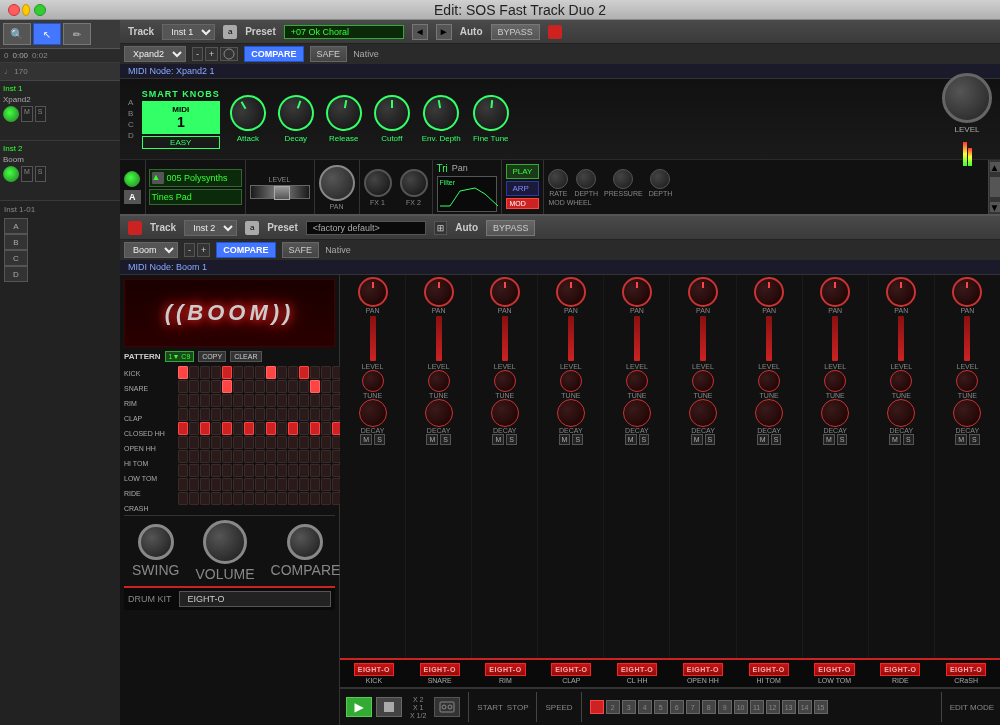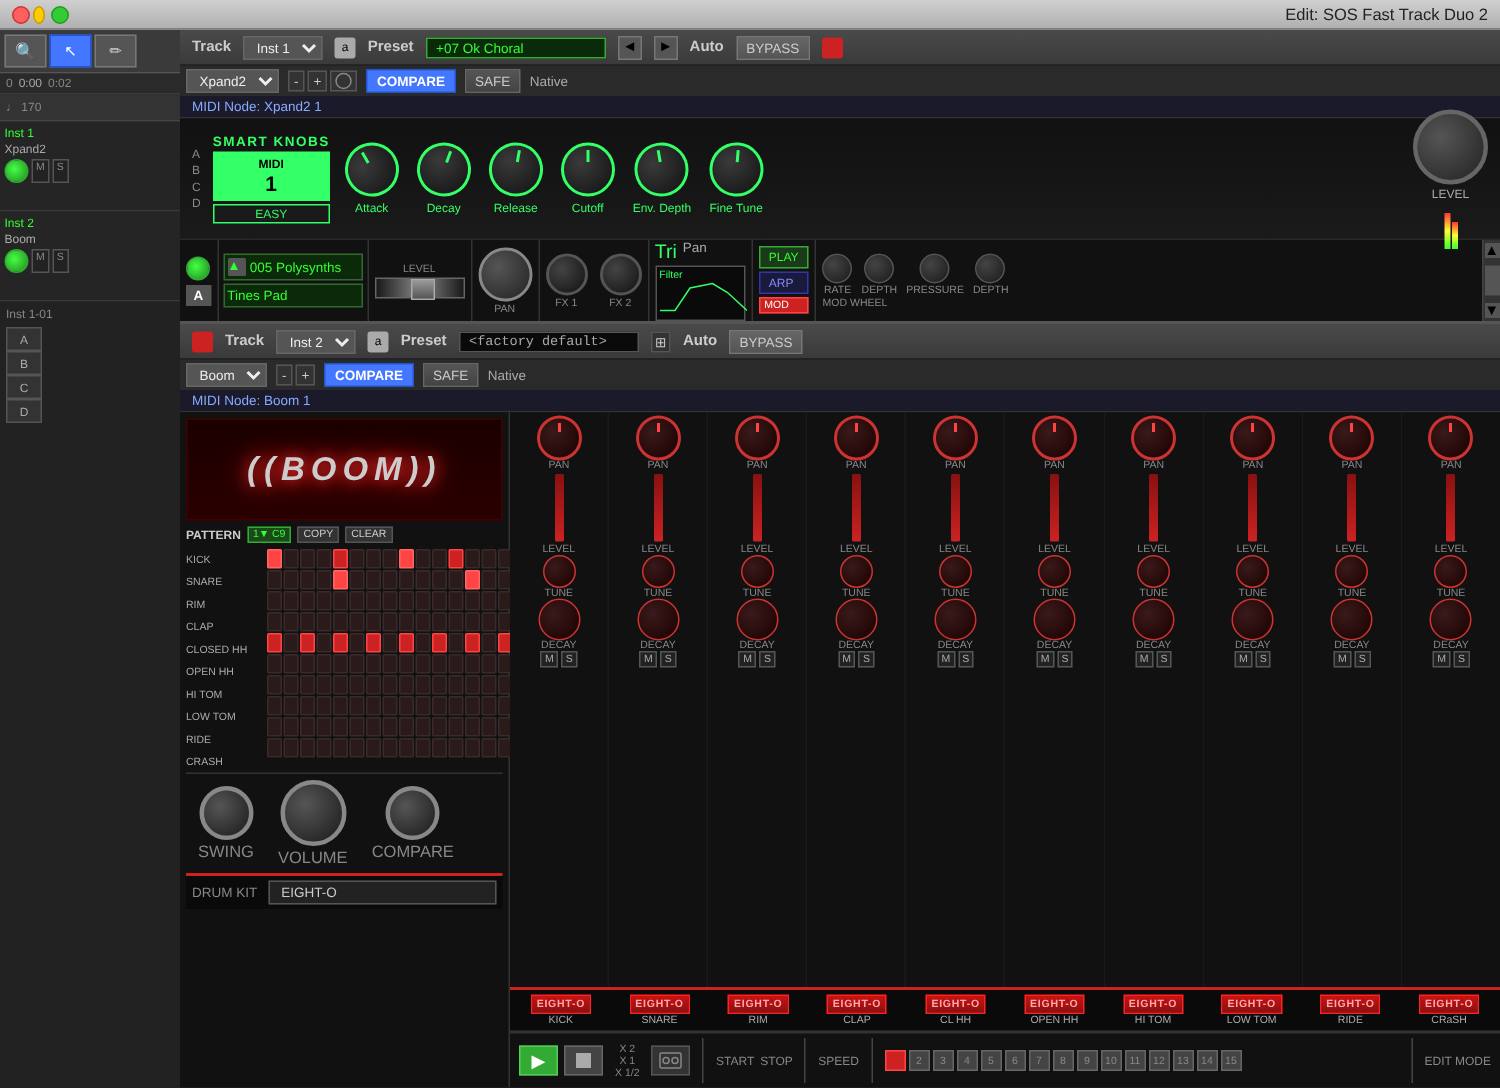--- a/index.html
+++ b/index.html
@@ -8,24 +8,24 @@
     
     .title-bar {
       background: linear-gradient(to bottom, #d0d0d0, #b0b0b0);
       height: 20px;
       display: flex;
       align-items: center;
       padding: 0 8px;
       border-bottom: 1px solid #888;
     }
     .title-bar-text {
-      font-size: 11px;
+      font-size: 14px;
       color: #222;
       flex: 1;
-      text-align: right;
+      text-align: center;
     }
     .title-close {
       width: 12px; height: 12px;
       background: #ff5f5f;
       border-radius: 50%;
       border: 1px solid #cc3333;
       cursor: pointer;
     }
 
     
@@ -300,21 +300,21 @@
 
     .boom-knob-item {
       display: flex;
       flex-direction: column;
       align-items: center;
       gap: 2px;
     }
 
     .boom-knob-label {
       color: #888;
-      font-size: 11px;
+      font-size: 14px;
     }
 
     
     .boom-channels {
       flex: 1;
       display: flex;
       flex-direction: column;
     }
 
     .channel-strip {
@@ -728,21 +728,21 @@
             <div style="color:#888;font-size:7px;">FX 1</div>
           </div>
           <div style="display:flex;flex-direction:column;align-items:center;gap:2px;">
             <div class="fx-knob"></div>
             <div style="color:#888;font-size:7px;">FX 2</div>
           </div>
         </div>
 
         <div style="display:flex;flex-direction:column;justify-content:center;padding:4px;border-right:1px solid #333;gap:2px;">
           <div style="display:flex;gap:4px;">
-            <span style="color:#33ff66;font-size:13px;">Tri</span>
+            <span style="color:#33ff66;font-size:10px;">Tri</span>
             <span style="color:#aaa;font-size:9px;">Pan</span>
           </div>
           <div class="filter-display">
             <div style="color:#33ff66;font-size:7px;">Filter</div>
             <svg width="58" height="22" viewBox="0 0 58 22">
               <polyline points="0,20 10,20 20,5 35,2 45,8 58,20" fill="none" stroke="#33ff66" stroke-width="1"></polyline>
             </svg>
           </div>
         </div>
 
@@ -785,21 +785,21 @@
     <div class="plugin-editor-boom">
 
       <div class="boom-track-header">
         <div style="width:14px;height:14px;background:#cc2222;border-radius:2px;cursor:pointer;"></div>
         <span class="track-label">Track</span>
         <select class="track-dropdown">
           <option>Inst 2</option>
         </select>
         <div style="width:14px;height:14px;background:#aaa;border-radius:2px;font-size:8px;display:flex;align-items:center;justify-content:center;cursor:pointer;">a</div>
         <span class="track-label">Preset</span>
-        <div style="background:#0a0a0a;border:1px solid #555;color:#aaa;font-size:9px;padding:1px 6px;flex:1;max-width:120px;font-family:Liberation Mono, monospace;">&lt;factory default&gt;</div>
+        <div style="background:#0a0a0a;border:1px solid #555;color:#aaa;font-size:9px;padding:1px 6px;flex:1;max-width:120px;">&lt;factory default&gt;</div>
         <div style="display:flex;gap:2px;">
           <span style="background:#333;border:1px solid #555;color:#ccc;font-size:9px;padding:1px 2px;cursor:pointer;">⊞</span>
         </div>
         <span class="track-label">Auto</span>
         <button class="bypass-btn">BYPASS</button>
       </div>
 
       <div style="display:flex;align-items:center;padding:2px 4px;background:#2a2a2a;gap:6px;">
         <select class="track-dropdown">
           <option>Boom</option>

